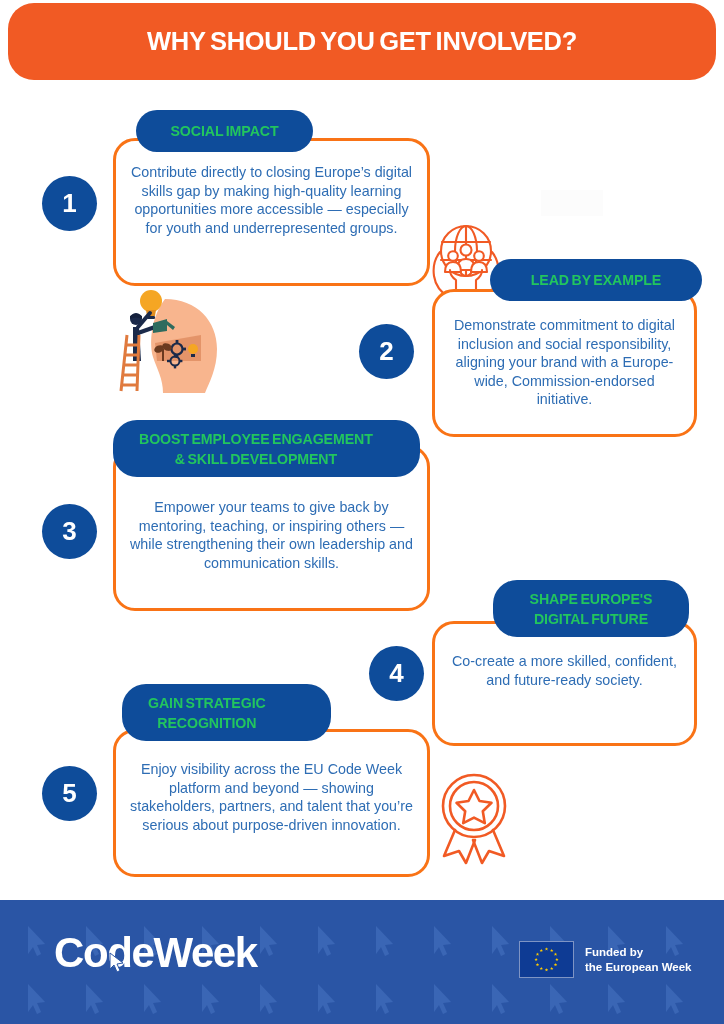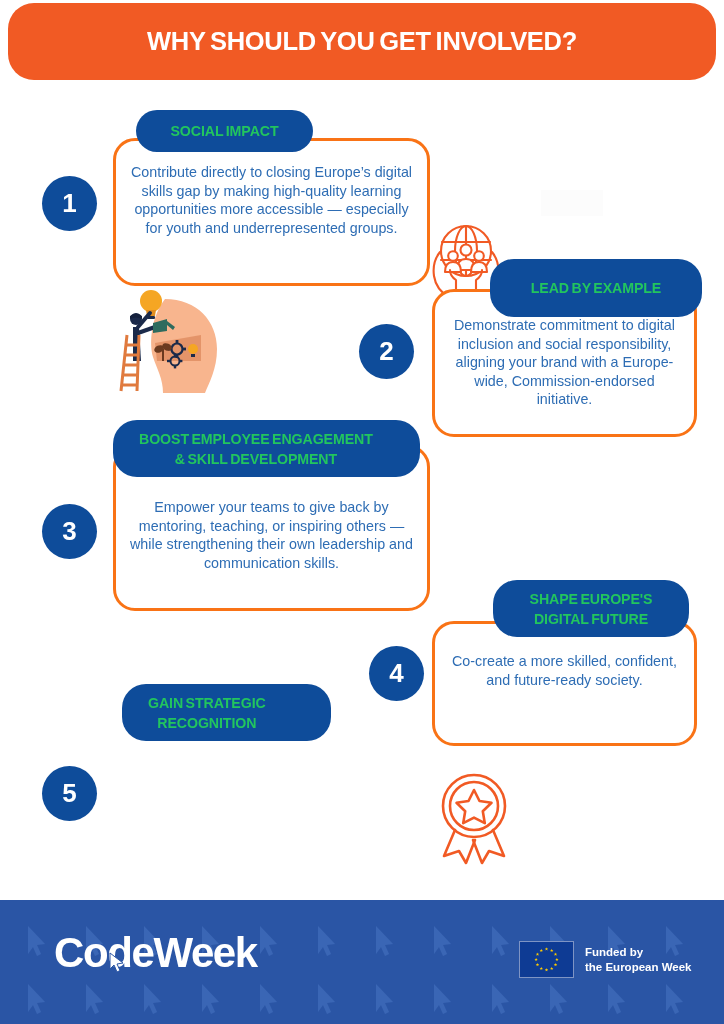--- a/index.html
+++ b/index.html
@@ -76,21 +76,21 @@
     z-index: 7;
   }
 
   
   #card-1 { left: 113px; top: 138px;  width: 317px; height: 148px; }
   #pill-1 { left: 136px; top: 110px;  width: 177px; height: 42px; }
   #badge-1{ left: 42px;  top: 176px; }
   #body-1 { top: 22px; }
 
   #card-2 { left: 432px; top: 289px;  width: 265px; height: 148px; }
-  #pill-2 { left: 490px; top: 259px;  width: 212px; height: 58px; }
+  #pill-2 { left: 490px; top: 259px;  width: 212px; height: 42px; }
   #badge-2{ left: 359px; top: 324px; }
   #body-2 { top: 24px; }
 
   #card-3 { left: 113px; top: 445px;  width: 317px; height: 166px; }
   #pill-3 { left: 113px; top: 420px;  width: 307px; height: 57px; }
   #badge-3{ left: 42px;  top: 504px; }
   #body-3 { top: 50px; }
 
   #card-4 { left: 432px; top: 621px;  width: 265px; height: 125px; }
   #pill-4 { left: 493px; top: 580px;  width: 196px; height: 57px; }
@@ -278,20 +278,23 @@
     <div class="card-body" id="body-4">Co-create a more skilled, confident, and future-ready society.</div>
   </div>
   <div class="pill" id="pill-4">
     <div style="text-align:center">
       <span>SHAPE EUROPE'S</span>
       <span>DIGITAL FUTURE</span>
     </div>
   </div>
   <div class="badge" id="badge-4">4</div>
 
+  <div class="card" id="card-5">
+    <div class="card-body" id="body-5">Enjoy visibility across the EU Code Week platform and beyond — showing stakeholders, partners, and talent that you’re serious about purpose-driven innovation.</div>
+  </div>
   <div class="pill two-line" id="pill-5">
     <div>
       <span>GAIN STRATEGIC</span>
       <span>RECOGNITION</span>
     </div>
   </div>
   <div class="badge" id="badge-5">5</div>
 
   <div class="footer">
     <svg class="footer-pattern" width="724" height="124">

